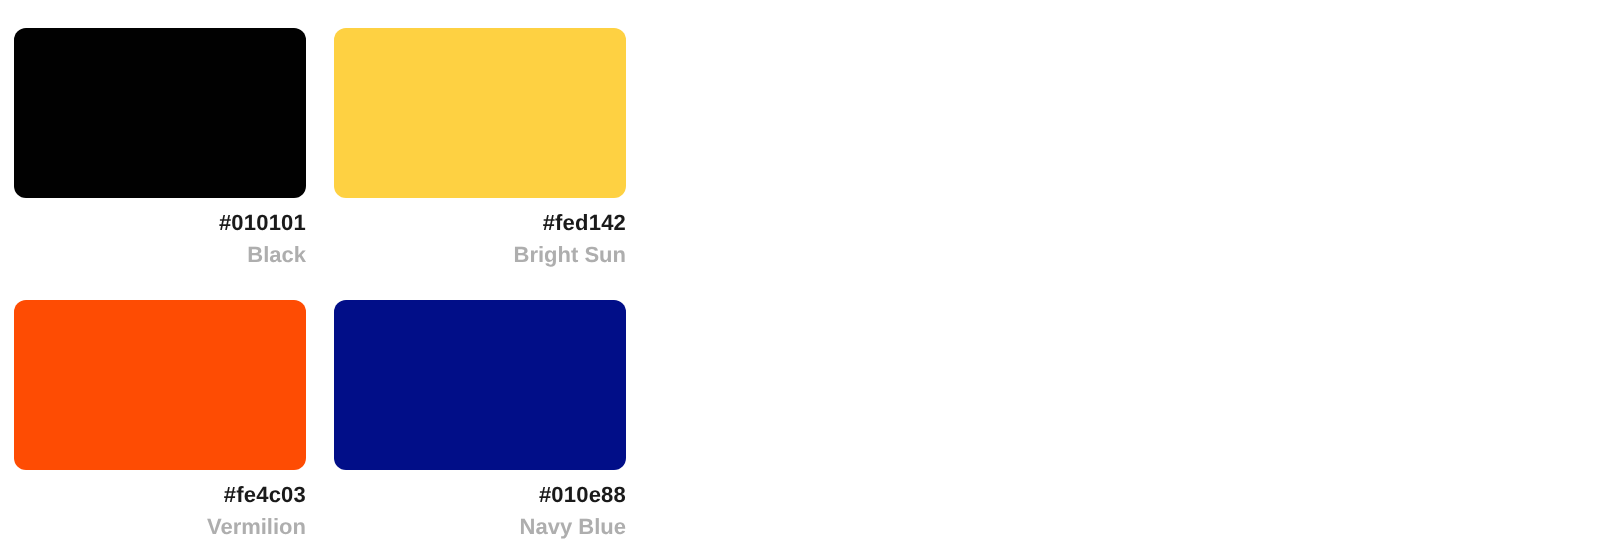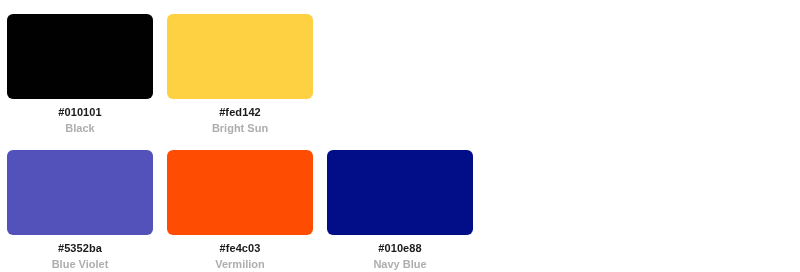--- a/index.html
+++ b/index.html
@@ -24,21 +24,21 @@
     flex-direction: row;
     flex-wrap: nowrap;
     height: 136px;
   }
   .cell {
     width: 160px;
     box-sizing: border-box;
     padding: 14px 7px 0 7px;
     display: flex;
     flex-direction: column;
-    align-items: center;
+    align-items: flex-end;
   }
   .swatch {
     width: 146px;
     height: 85px;
     border-radius: 6px;
     box-sizing: border-box;
   }
   .swatch.bordered {
     border: 1px solid #f0f0f0;
   }
@@ -71,25 +71,20 @@
         <div class="colorname">Black</div>
       </div>
       <div class="cell">
         <div class="swatch" style="background: rgb(254, 209, 66);"></div>
         <div class="hexcode">#fed142</div>
         <div class="colorname">Bright Sun</div>
       </div>
     </div>
   <div class="row" id="row-1">
       <div class="cell">
-        <div class="swatch" style="background: rgb(83, 82, 186);"></div>
-        <div class="hexcode">#5352ba</div>
-        <div class="colorname">Blue Violet</div>
-      </div>
-      <div class="cell">
         <div class="swatch" style="background: rgb(254, 76, 3);"></div>
         <div class="hexcode">#fe4c03</div>
         <div class="colorname">Vermilion</div>
       </div>
       <div class="cell">
         <div class="swatch" style="background: rgb(1, 14, 136);"></div>
         <div class="hexcode">#010e88</div>
         <div class="colorname">Navy Blue</div>
       </div>
     </div>

